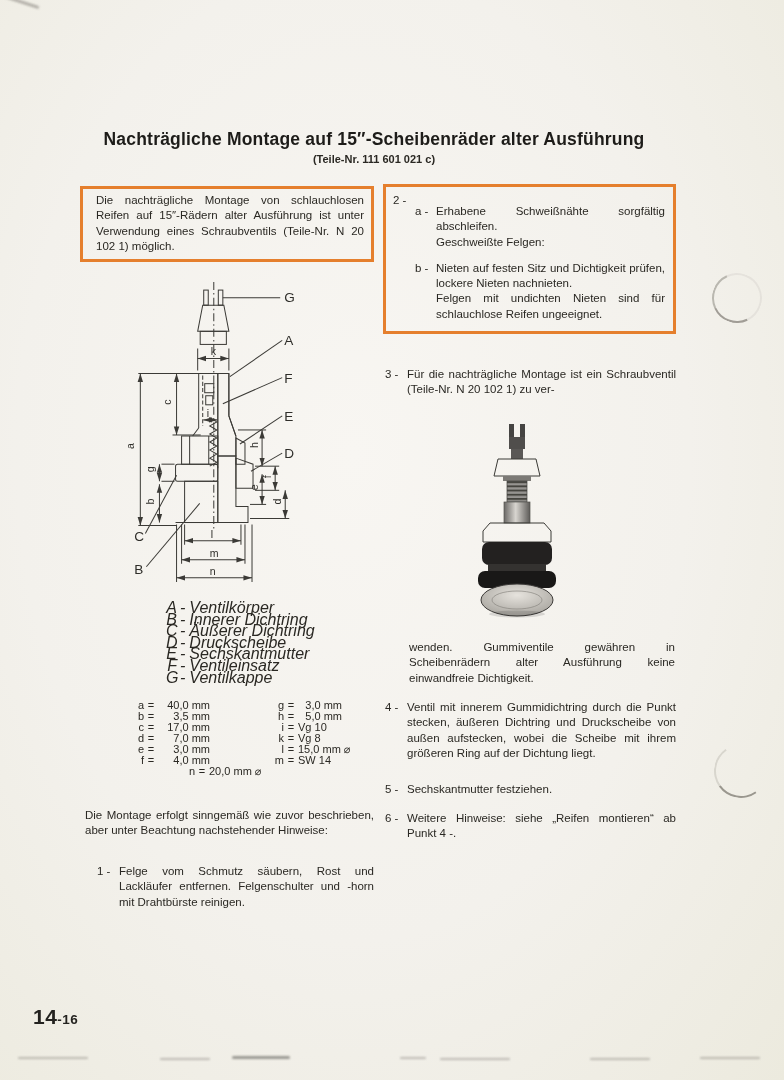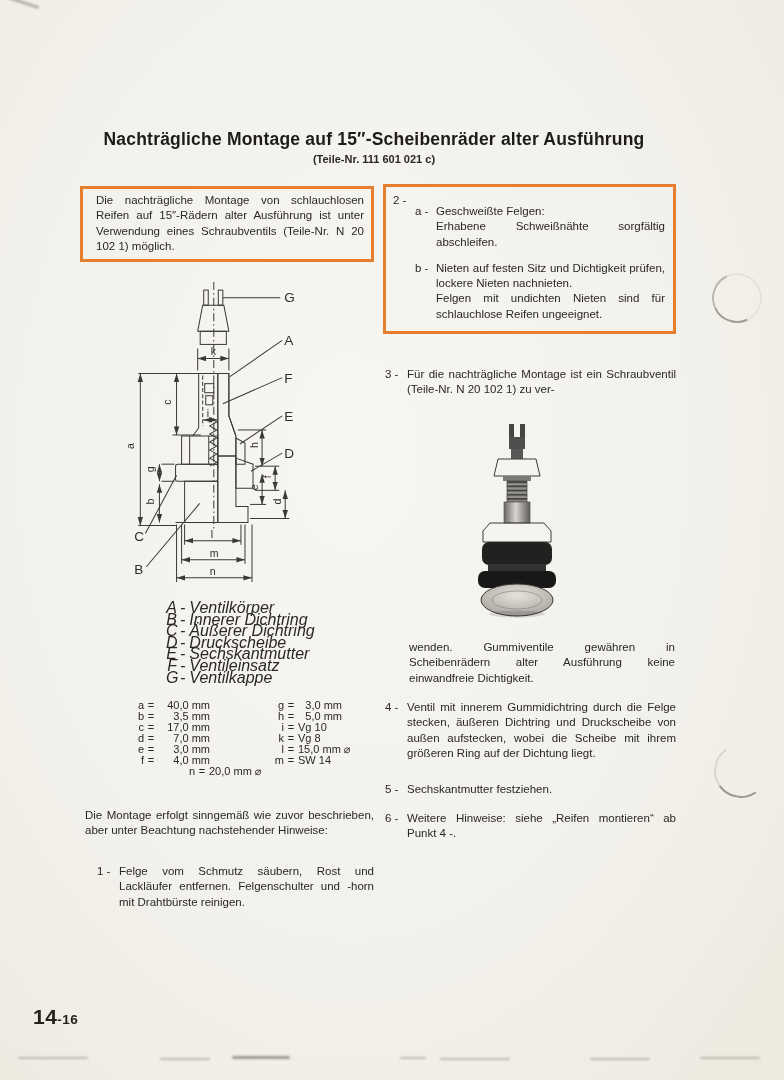--- a/index.html
+++ b/index.html
@@ -48,22 +48,22 @@
   <div class="para">Die nachträgliche Montage von schlauchlosen Reifen auf 15″-Rädern alter Ausführung ist unter Verwendung eines Schraubventils (Teile-Nr. N 20 102 1) möglich.</div>
 </div>
 
 <div class="abs obox" style="left:383px;top:184px;width:293px;padding:6px 8px 9px 7px;">
   <div class="item">
     <span class="inum">2 -</span>
     <div class="ibody">
       <div class="subitem">
         <span class="subnum">a -</span>
         <div class="ibody">
+          <div class="para">Erhabene Schweißnähte sorgfältig abschleifen.</div>
           <div class="para">Geschweißte Felgen:</div>
-          <div class="para">Erhabene Schweißnähte sorgfältig abschleifen.</div>
         </div>
       </div>
       <div class="subitem">
         <span class="subnum">b -</span>
         <div class="ibody">
           <div class="para">Nieten auf festen Sitz und Dichtigkeit prüfen, lockere Nieten nachnieten.</div>
           <div class="para">Felgen mit undichten Nieten sind für schlauchlose Reifen ungeeignet.</div>
         </div>
       </div>
     </div>
@@ -307,21 +307,21 @@
     <ellipse cx="69" cy="186" rx="36" ry="16" fill="url(#domeg)" stroke="#3c3a38" stroke-width="1"></ellipse>
     <ellipse cx="69" cy="186" rx="25" ry="9" fill="none" stroke="#8a8781" stroke-width="1" opacity="0.7"></ellipse>
     <ellipse cx="69" cy="200" rx="28" ry="3.5" fill="rgba(0,0,0,0.12)"></ellipse>
   </g>
 </svg>
 
 <div class="abs para" style="left:409px;top:640px;width:266px;">wenden. Gummiventile gewähren in Scheibenrädern alter Ausführung keine einwandfreie Dichtigkeit.</div>
 
 <div class="abs item" style="left:385px;top:700px;width:291px;">
   <span class="inum">4 -</span>
-  <div class="ibody para">Ventil mit innerem Gummidichtring durch die Felge stecken, äußeren Dichtring und Druckscheibe von außen aufstecken, wobei die Scheibe mit ihrem größeren Ring auf der Dichtung liegt.</div>
+  <div class="ibody para">Ventil mit innerem Gummidichtring durch die Punkt stecken, äußeren Dichtring und Druckscheibe von außen aufstecken, wobei die Scheibe mit ihrem größeren Ring auf der Dichtung liegt.</div>
 </div>
 
 <div class="abs item" style="left:385px;top:782px;width:291px;">
   <span class="inum">5 -</span>
   <div class="ibody para">Sechskantmutter festziehen.</div>
 </div>
 
 <div class="abs item" style="left:385px;top:811px;width:291px;">
   <span class="inum">6 -</span>
   <div class="ibody para">Weitere Hinweise: siehe „Reifen montieren“ ab Punkt 4 -.</div>

